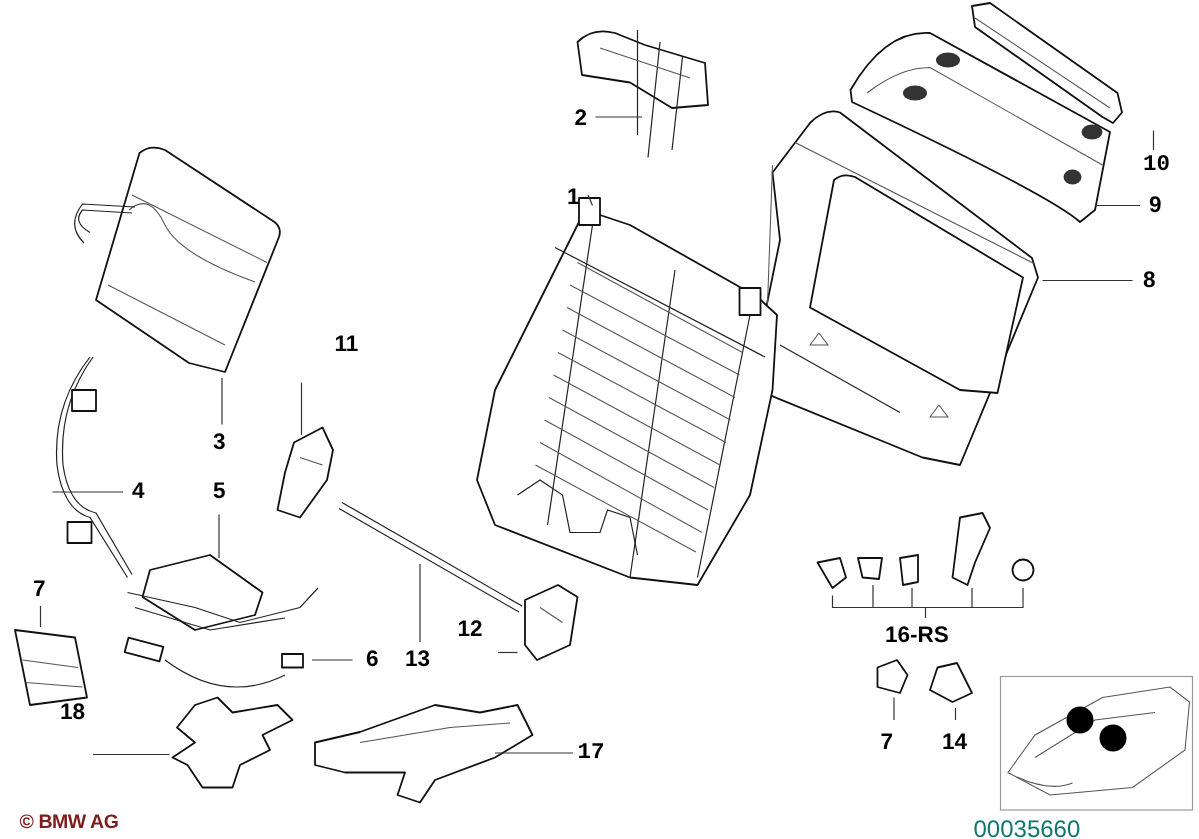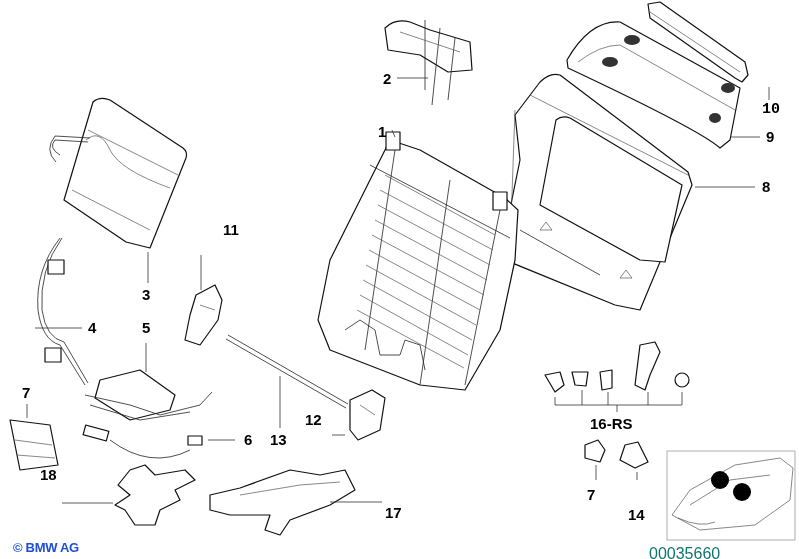--- a/index.html
+++ b/index.html
@@ -1,19 +1,19 @@
 <!DOCTYPE html>
 <html><head>
 <meta charset="utf-8">
 <style>
   html, body { margin:0; padding:0; background:#ffffff; }
   body { width:799px; height:559px; position:relative; overflow:hidden; font-family:"Liberation Sans", sans-serif; }
   #canvas { position:absolute; left:0; top:0; width:799px; height:559px; }
   .lbl { position:absolute; font-family:"Liberation Sans", sans-serif; font-weight:bold; font-size:15px; color:#000; line-height:1; white-space:nowrap; }
-  .copy { position:absolute; left:13px; top:540px; font-family:"Liberation Sans", sans-serif; font-size:13px; font-weight:bold; letter-spacing:-0.3px; color:#1d4ed8; }
+  .copy { position:absolute; left:13px; top:540px; font-family:"Liberation Sans", sans-serif; font-size:13px; font-weight:bold; letter-spacing:-0.3px; color:#7f1d1d; }
   .docno { position:absolute; left:649px; top:545px; font-family:"Liberation Sans", sans-serif; font-size:16px; color:#0f766e; }
   .part { fill:#fff; stroke:#111; stroke-width:1.2; stroke-linejoin:round; }
   .thin { fill:none; stroke:#555; stroke-width:0.7; }
   .line { fill:none; stroke:#222; stroke-width:0.8; }
   .lead { stroke:#333; stroke-width:0.8; fill:none; }
 </style>
 </head>
 <body>
 
 <svg id="canvas" viewBox="0 0 799 559" xmlns="http://www.w3.org/2000/svg">
@@ -187,20 +187,20 @@
 <div class="lbl" style="left:88px;top:320px;">4</div>
 <div class="lbl" style="left:142px;top:320px;">5</div>
 <div class="lbl" style="left:244px;top:432px;">6</div>
 <div class="lbl" style="left:22px;top:385px;">7</div>
 <div class="lbl" style="left:762px;top:179px;">8</div>
 <div class="lbl" style="left:766px;top:129px;">9</div>
 <div class="lbl" style="left:762px;top:102px;font-family:Liberation Mono, monospace;">10</div>
 <div class="lbl" style="left:191px;top:222px;margin-left:32px;">11</div>
 <div class="lbl" style="left:305px;top:412px;">12</div>
 <div class="lbl" style="left:270px;top:432px;">13</div>
-<div class="lbl" style="left:628px;top:487px;margin-top:20px;">14</div>
+<div class="lbl" style="left:628px;top:487px;">14</div>
 <div class="lbl" style="left:587px;top:487px;">7</div>
 <div class="lbl" style="left:590px;top:416px;">16-RS</div>
-<div class="lbl" style="left:385px;top:505px;">17</div>
+<div class="lbl" style="left:385px;top:494px;font-family:Liberation Mono, monospace;">17</div>
 <div class="lbl" style="left:40px;top:467px;">18</div>
 
 <div class="copy">© BMW AG</div>
 <div class="docno">00035660</div>
 
 </body></html>

